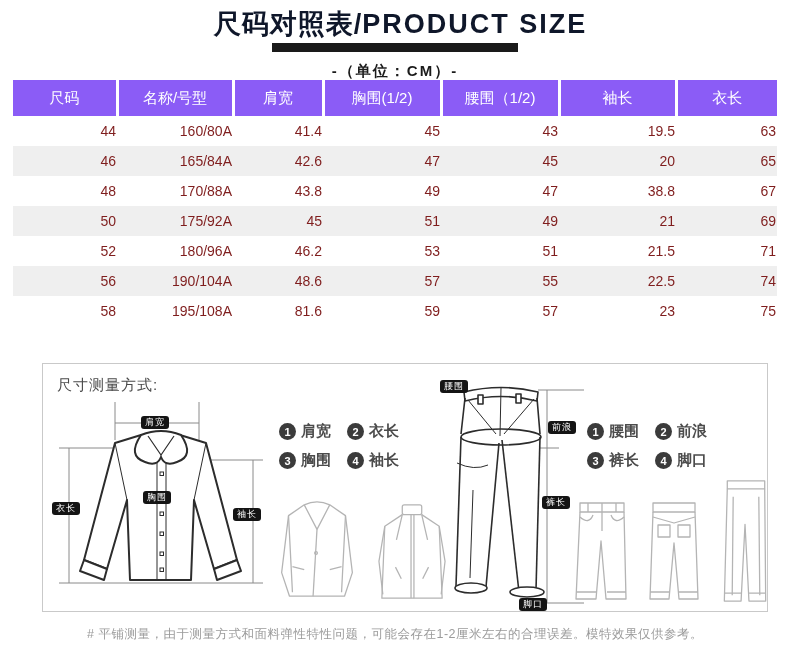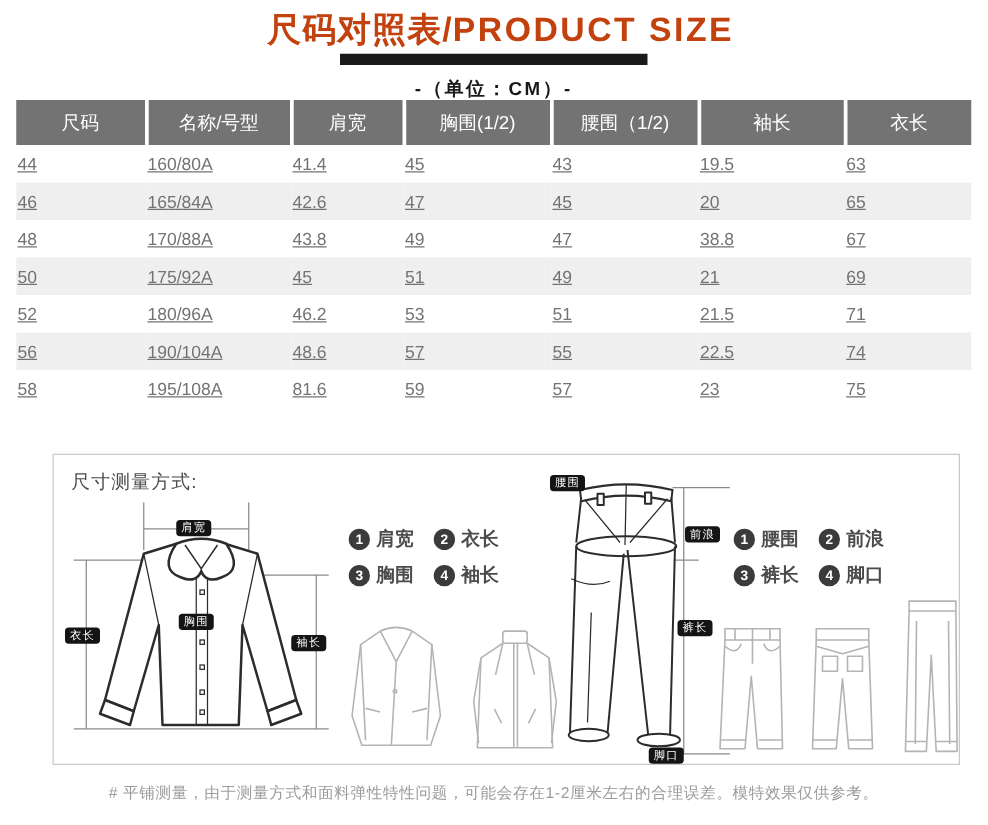--- a/index.html
+++ b/index.html
@@ -1,31 +1,31 @@
 <!DOCTYPE html>
 <html><head>
 <meta charset="utf-8">
 <style>
   html,body{margin:0;padding:0;background:#fff;}
   .page{position:relative;width:790px;height:660px;background:#fff;overflow:hidden;
         font-family:"Liberation Sans","DejaVu Sans",sans-serif;}
 
   
   .title-block{position:absolute;top:10px;left:0;width:790px;text-align:center;}
-  .title{margin:0;font-size:27px;color:#c2410c;letter-spacing:1px;line-height:1.1;padding-left:11px;}
+  .title{margin:0;font-size:27px;color:#0f172a;letter-spacing:1px;line-height:1.1;padding-left:11px;}
   .title-zh{font-weight:600;}
   .title-en{font-weight:900;letter-spacing:2px;}
   .title-bar{width:246px;height:9px;background:#1a1a1a;margin:3px auto 5px auto;}
   .subtitle{font-size:15px;font-weight:700;color:#1a1a1a;letter-spacing:2px;margin-top:10px;}
 
   
   table.size-table{position:absolute;top:80px;left:13px;width:764px;border-collapse:collapse;table-layout:fixed;}
-  .size-table th{background:#737373;color:#fff;font-size:15px;font-weight:400;height:34px;text-align:center;}
+  .size-table th{background:#8b5cf6;color:#fff;font-size:15px;font-weight:400;height:34px;text-align:center;}
   .size-table th + th{border-left:3px solid #fff;}
-  .size-table td{height:28px;text-align:left;font-size:14px;color:#737373;text-decoration:underline;}
+  .size-table td{height:28px;text-align:right;font-size:14px;color:#7f1d1d;}
   .size-table tbody tr:nth-child(even){background:#efefef;}
 
   
   .measure-box{position:absolute;top:363px;left:42px;width:726px;height:249px;
                border:1px solid #c9c9c9;box-sizing:border-box;background:#fff;}
   .measure-label{position:absolute;top:12px;left:14px;font-size:15px;color:#4a4a4a;letter-spacing:1px;}
 
   .diagram{position:absolute;}
   .shirt-diagram{left:8px;top:32px;width:222px;height:212px;}
   .pants-diagram{left:383px;top:4px;width:162px;height:242px;}

